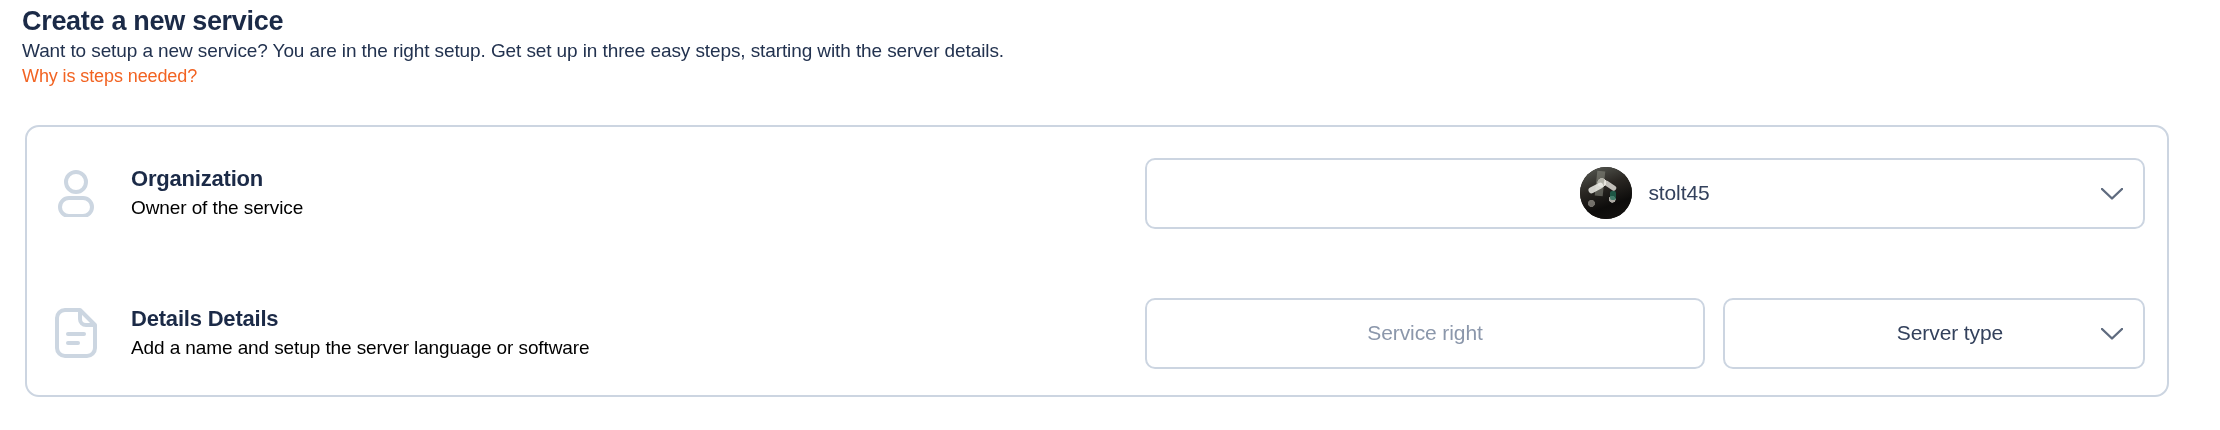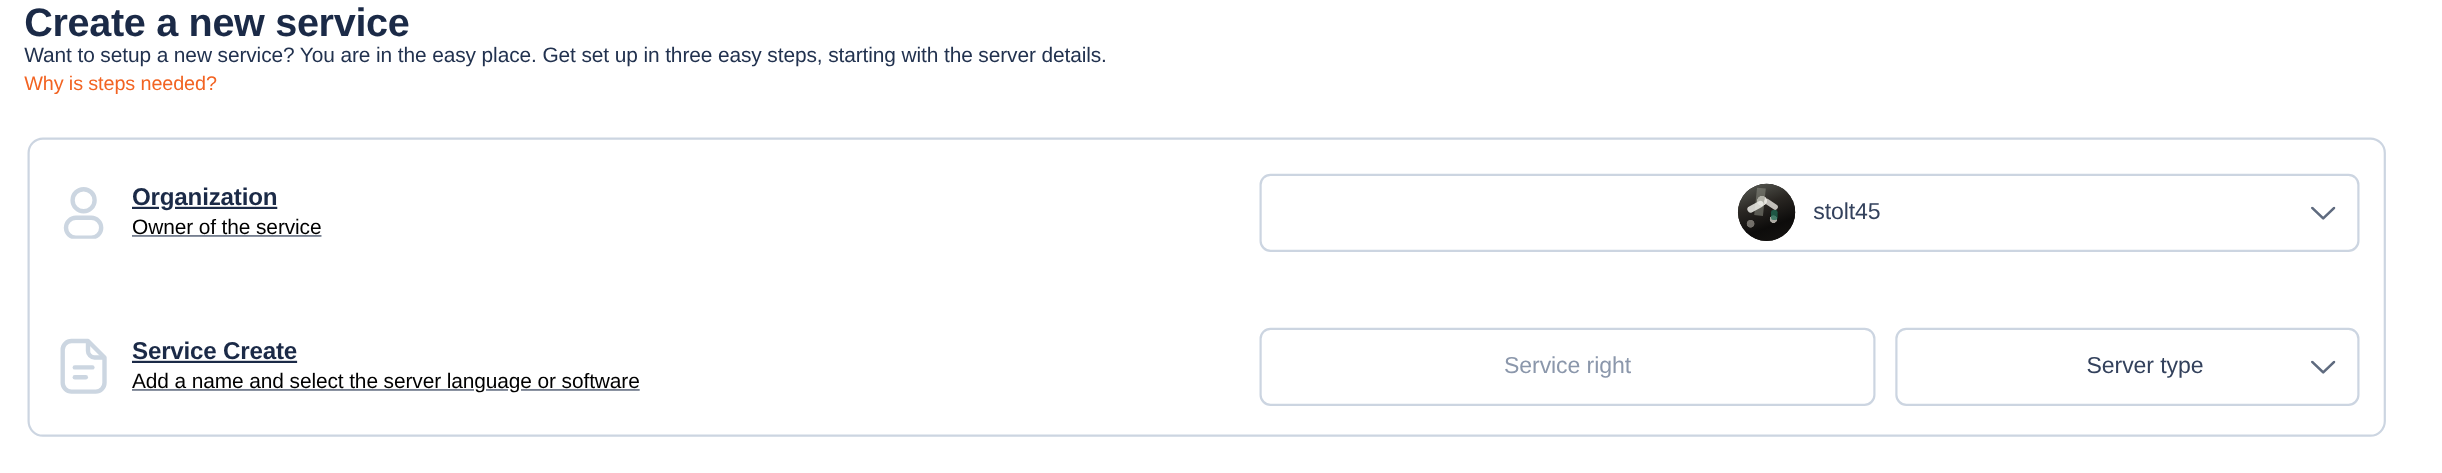--- a/index.html
+++ b/index.html
@@ -17,21 +17,21 @@
   }
 
   
   .page-header {
     position: absolute;
     left: 22px;
     top: 4px;
     width: 2160px;
   }
   .page-title {
-    font-size: 36px;
+    font-size: 27px;
     font-weight: bold;
     letter-spacing: -0.3px;
     color: #1b2a47;
     line-height: 34px;
     margin: 0;
     white-space: nowrap;
   }
   .page-subtitle {
     font-size: 19px;
     font-weight: normal;
@@ -88,22 +88,21 @@
   .row-icon {
     width: 58px;
     height: 62px;
     flex: 0 0 58px;
     display: flex;
     align-items: center;
     justify-content: center;
   }
   .row-icon svg { display: block; }
   .row-text {
-    margin-left: 15px;
-    text-decoration: underline;
+    margin-left: 26px;
   }
   .row-title {
     font-size: 22px;
     font-weight: bold;
     color: #1b2a47;
     line-height: 30px;
     letter-spacing: -0.2px;
     white-space: nowrap;
   }
   .row-desc {
@@ -211,21 +210,21 @@
     width: 22px;
     height: 12px;
   }
   .chevron svg { display: block; }
 </style>
 </head>
 <body>
 
 <div class="page-header">
   <div class="page-title">Create a new service</div>
-  <div class="page-subtitle">Want to setup a new service? You are in the easy place. Get set up in three easy steps, starting with the server details.</div>
+  <div class="page-subtitle">Want to setup a new service? You are in the right setup. Get set up in three easy steps, starting with the server details.</div>
   <a class="page-help-link">Why is steps needed?</a>
 </div>
 
 <div class="form-card">
 
   <div class="form-row row-organization">
     <div class="row-left">
       <span class="row-icon">
         <svg width="44" height="48" viewBox="0 0 44 48" fill="none">
           <circle cx="22" cy="13" r="10" stroke="#ccd6e1" stroke-width="4"></circle>
@@ -263,22 +262,22 @@
     <div class="row-left">
       <span class="row-icon">
         <svg width="46" height="54" viewBox="0 0 46 54" fill="none">
           <path d="M4 12C4 7.58 7.58 4 12 4H27L42 19V42C42 46.42 38.42 50 34 50H12C7.58 50 4 46.42 4 42V12Z" stroke="#ccd6e1" stroke-width="4" stroke-linejoin="round"></path>
           <path d="M27 4V13C27 16.31 29.69 19 33 19H42" stroke="#ccd6e1" stroke-width="4" stroke-linejoin="round"></path>
           <path d="M15 28H31" stroke="#ccd6e1" stroke-width="4" stroke-linecap="round"></path>
           <path d="M15 37H25" stroke="#ccd6e1" stroke-width="4" stroke-linecap="round"></path>
         </svg>
       </span>
       <span class="row-text">
-        <div class="row-title">Service Create</div>
-        <div class="row-desc">Add a name and select the server language or software</div>
+        <div class="row-title">Details Details</div>
+        <div class="row-desc">Add a name and setup the server language or software</div>
       </span>
     </div>
 
     <div class="row-controls">
       <div class="field field-servicename">
         <span class="field-center">
           <span class="placeholder-text">Service right</span>
         </span>
       </div>
 

